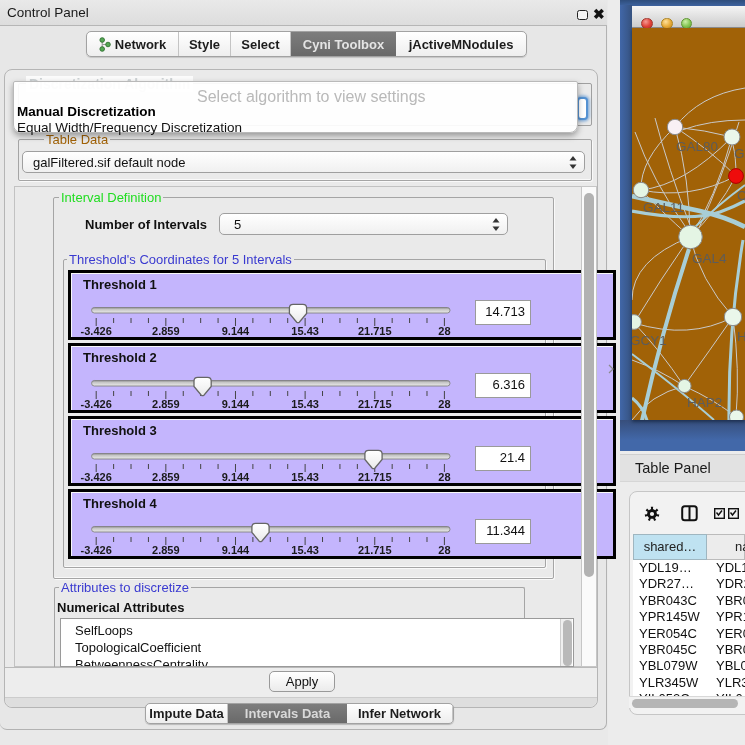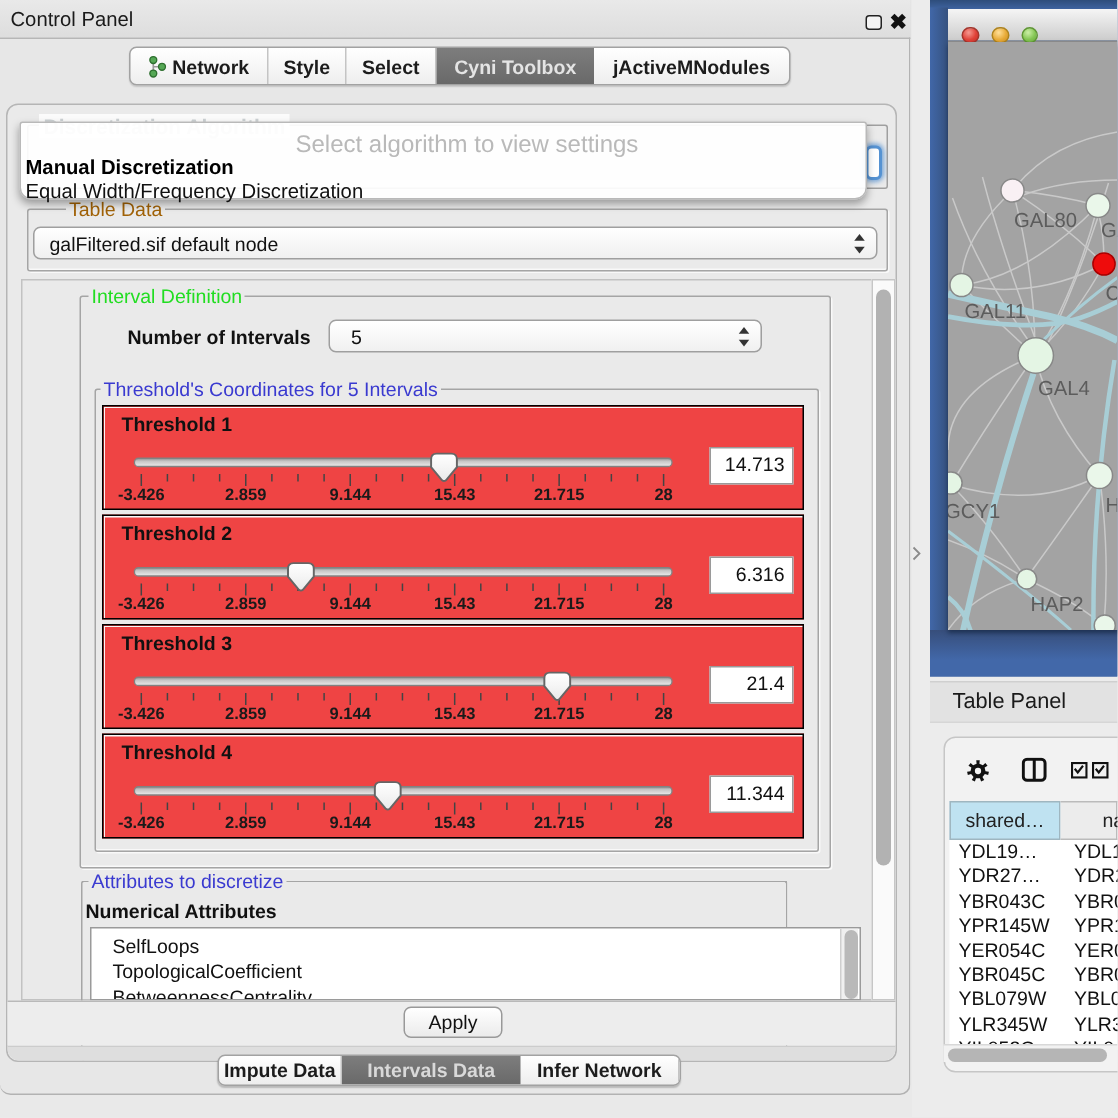--- a/index.html
+++ b/index.html
@@ -20,22 +20,22 @@
           font-size:13px; font-weight:bold; color:#1c1c1c; border-right:1px solid #c4c4c4; }
   .tseg.dark { background:linear-gradient(#7d7d7d,#696969); color:#e4e4e4; border-right:none; }
   
   #panelA { position:absolute; left:4px; top:69px; width:594px; height:639px;
             background:#eaeaea; border:1px solid #b5b5b5; border-radius:8px; }
   
   .group { position:absolute; border:1px solid #a5a5a5; border-radius:2px;
            box-shadow:inset 0 -1px 0 rgba(255,255,255,0.7), 1px 1px 0 rgba(255,255,255,0.7); }
   .gtitle { position:absolute; top:-8px; font-size:13px; background:#eaeaea; padding:0 2px; white-space:nowrap; }
   
-  .spanel { position:absolute; left:68px; width:468px; height:70px; background:#ef4444;
-            border:1px solid #000000; box-shadow:inset 1px 1px 0 #f8f8f8; }
+  .spanel { position:absolute; left:68px; width:548px; height:70px; background:#c4b5fd;
+            border:3px solid #000000; box-shadow:inset 1px 1px 0 #f8f8f8; }
   .sptitle { position:absolute; left:12px; top:4px; font-size:13px; font-weight:bold; color:#111; }
   .valbox { position:absolute; left:404px; top:27px; width:56px; height:25px; background:#ffffff;
             border:1.5px solid #9a9a9a; font-size:13px; color:#111; text-align:right;
             line-height:22px; padding-right:5px; }
   
   #bottabs { position:absolute; left:145px; top:703px; height:21px; display:flex;
              background:linear-gradient(#ffffff,#ededed); border:1px solid #a2a2a2; border-radius:5px;
              box-shadow:0 1px 1px rgba(0,0,0,0.2); overflow:hidden; }
   .bseg { height:100%; display:flex; align-items:center; justify-content:center;
           font-size:13px; font-weight:bold; color:#1c1c1c; border-right:1px solid #c4c4c4; }
@@ -47,21 +47,21 @@
   
   #netframe { position:absolute; left:620px; top:0; width:125px; height:451px;
               background:linear-gradient(#2e4d7b,#3e639f 6px); }
   #nfleft { position:absolute; left:620px; top:5px; width:12px; height:415px;
             background:linear-gradient(90deg,#4167a8,#36527f); }
   #nfbottom { position:absolute; left:620px; top:420px; width:125px; height:31px;
               background:linear-gradient(#374e7b,#4268a9 65%); }
   #nettitle { position:absolute; left:632px; top:6px; width:113px; height:22px;
               background:linear-gradient(#f5f5f5,#cccccc); border-bottom:1px solid #8e8e8e; }
   .tl { position:absolute; top:11.5px; width:11.5px; height:11.5px; border-radius:50%; }
-  #netcanvas { position:absolute; left:632px; top:28px; width:113px; height:392px; background:#a3a3a3; overflow:hidden; box-shadow:0 2px 3px rgba(10,25,50,0.55); }
+  #netcanvas { position:absolute; left:632px; top:28px; width:113px; height:392px; background:#a16207; overflow:hidden; box-shadow:0 2px 3px rgba(10,25,50,0.55); }
   #tpbar { position:absolute; left:620px; top:454px; width:125px; height:28px; background:#e2e2e2;
            border-top:1px solid #cfcfcf; border-bottom:1px solid #d6d6d6; }
   #tpanel { position:absolute; left:629px; top:491px; width:130px; height:224px; background:#f2f2f2;
             border:1px solid #c6c6c6; border-radius:8px; }
 </style></head>
 <body>
 <div style="position:relative;width:745px;height:745px;">
 
   <div class="abs" style="left:608px;top:0;width:137px;height:745px;background:#ececec;"></div>
 

